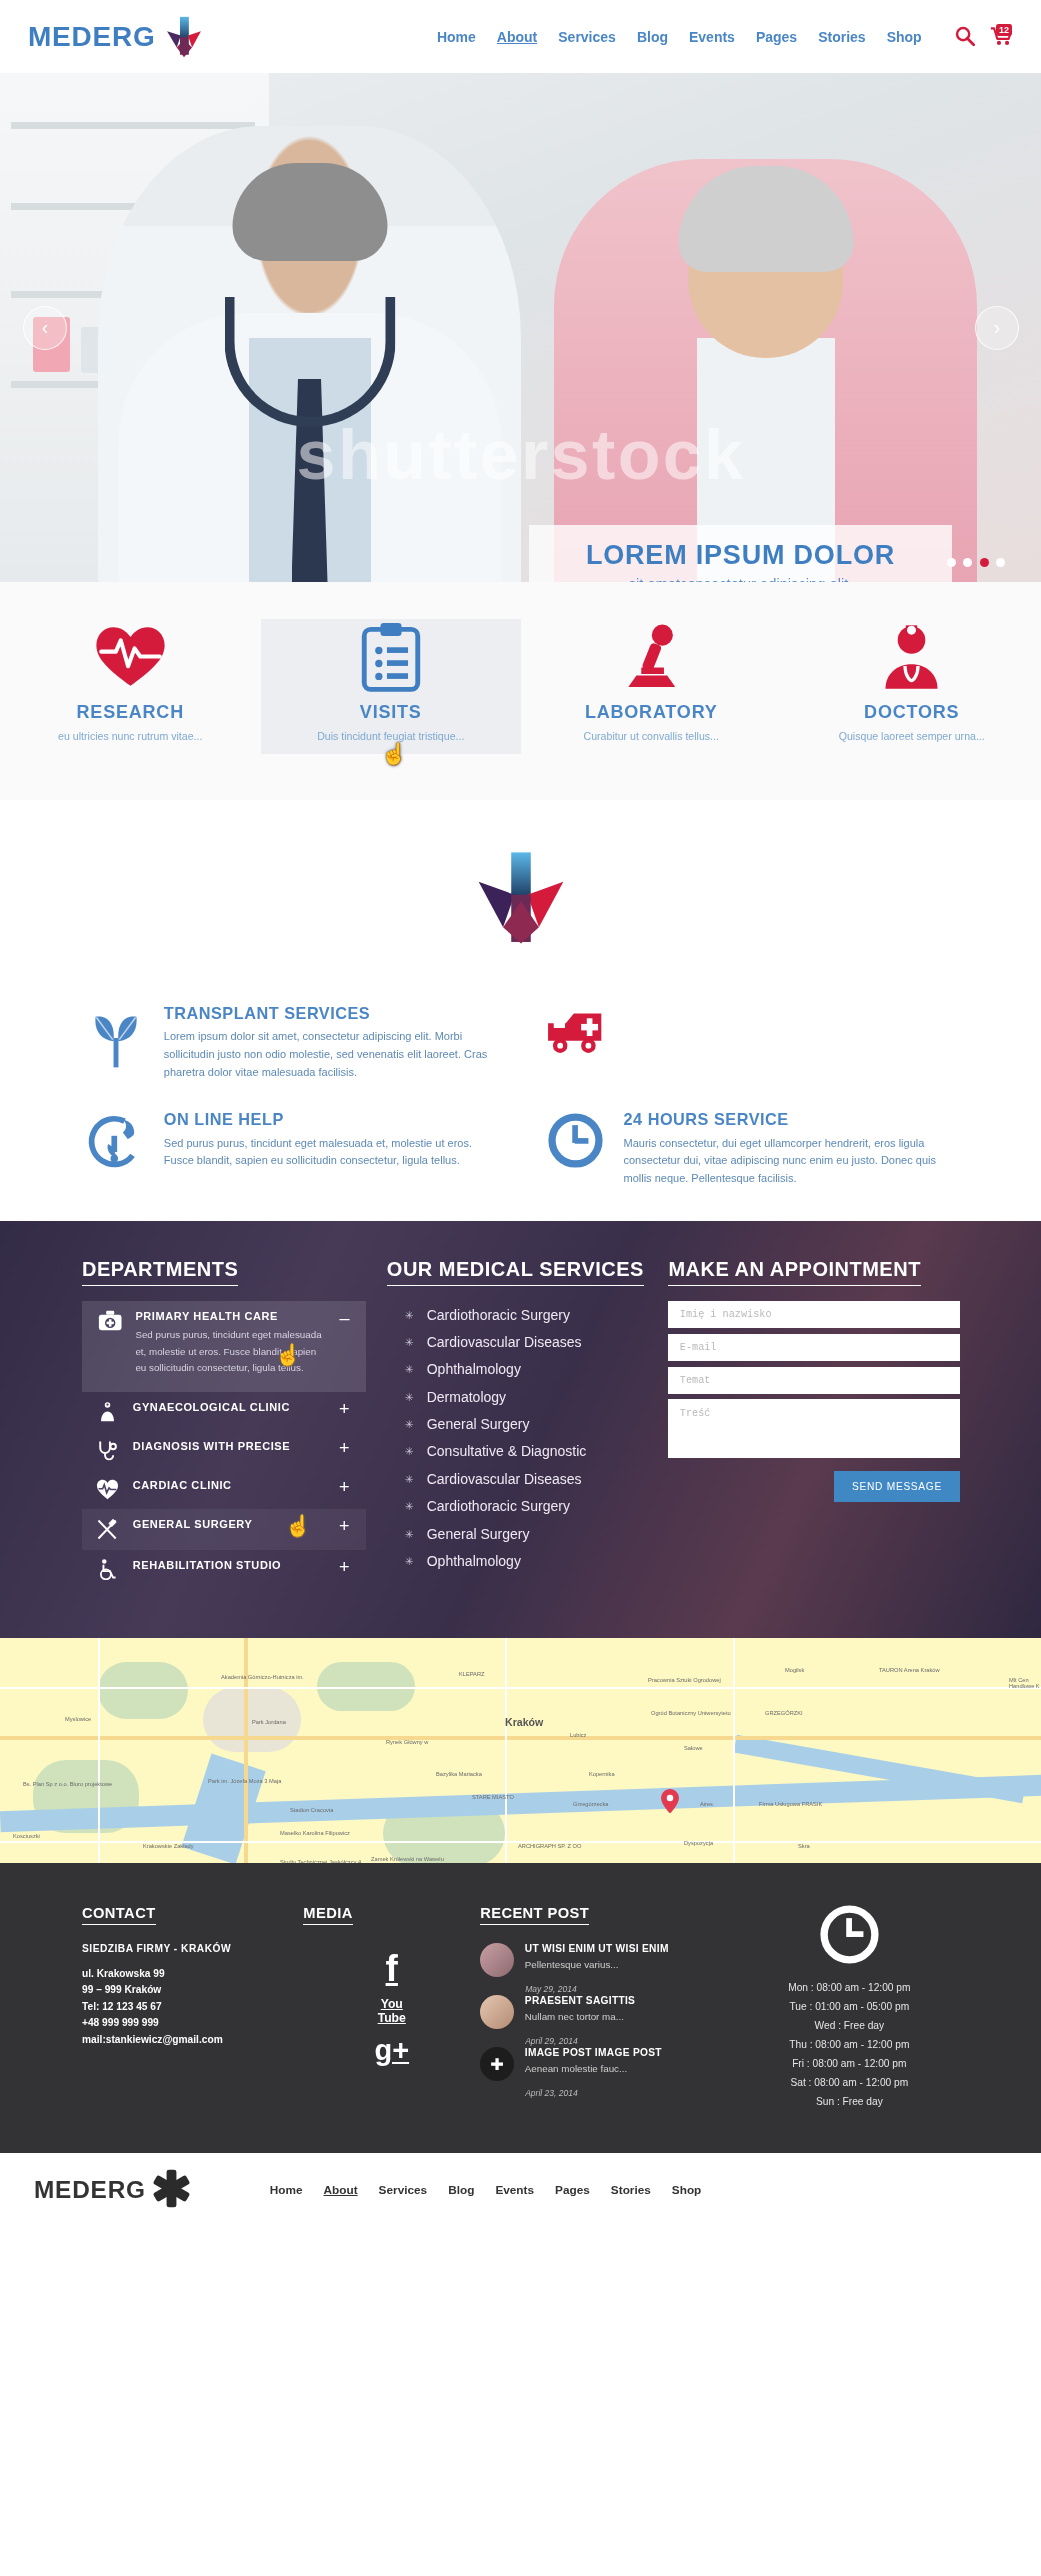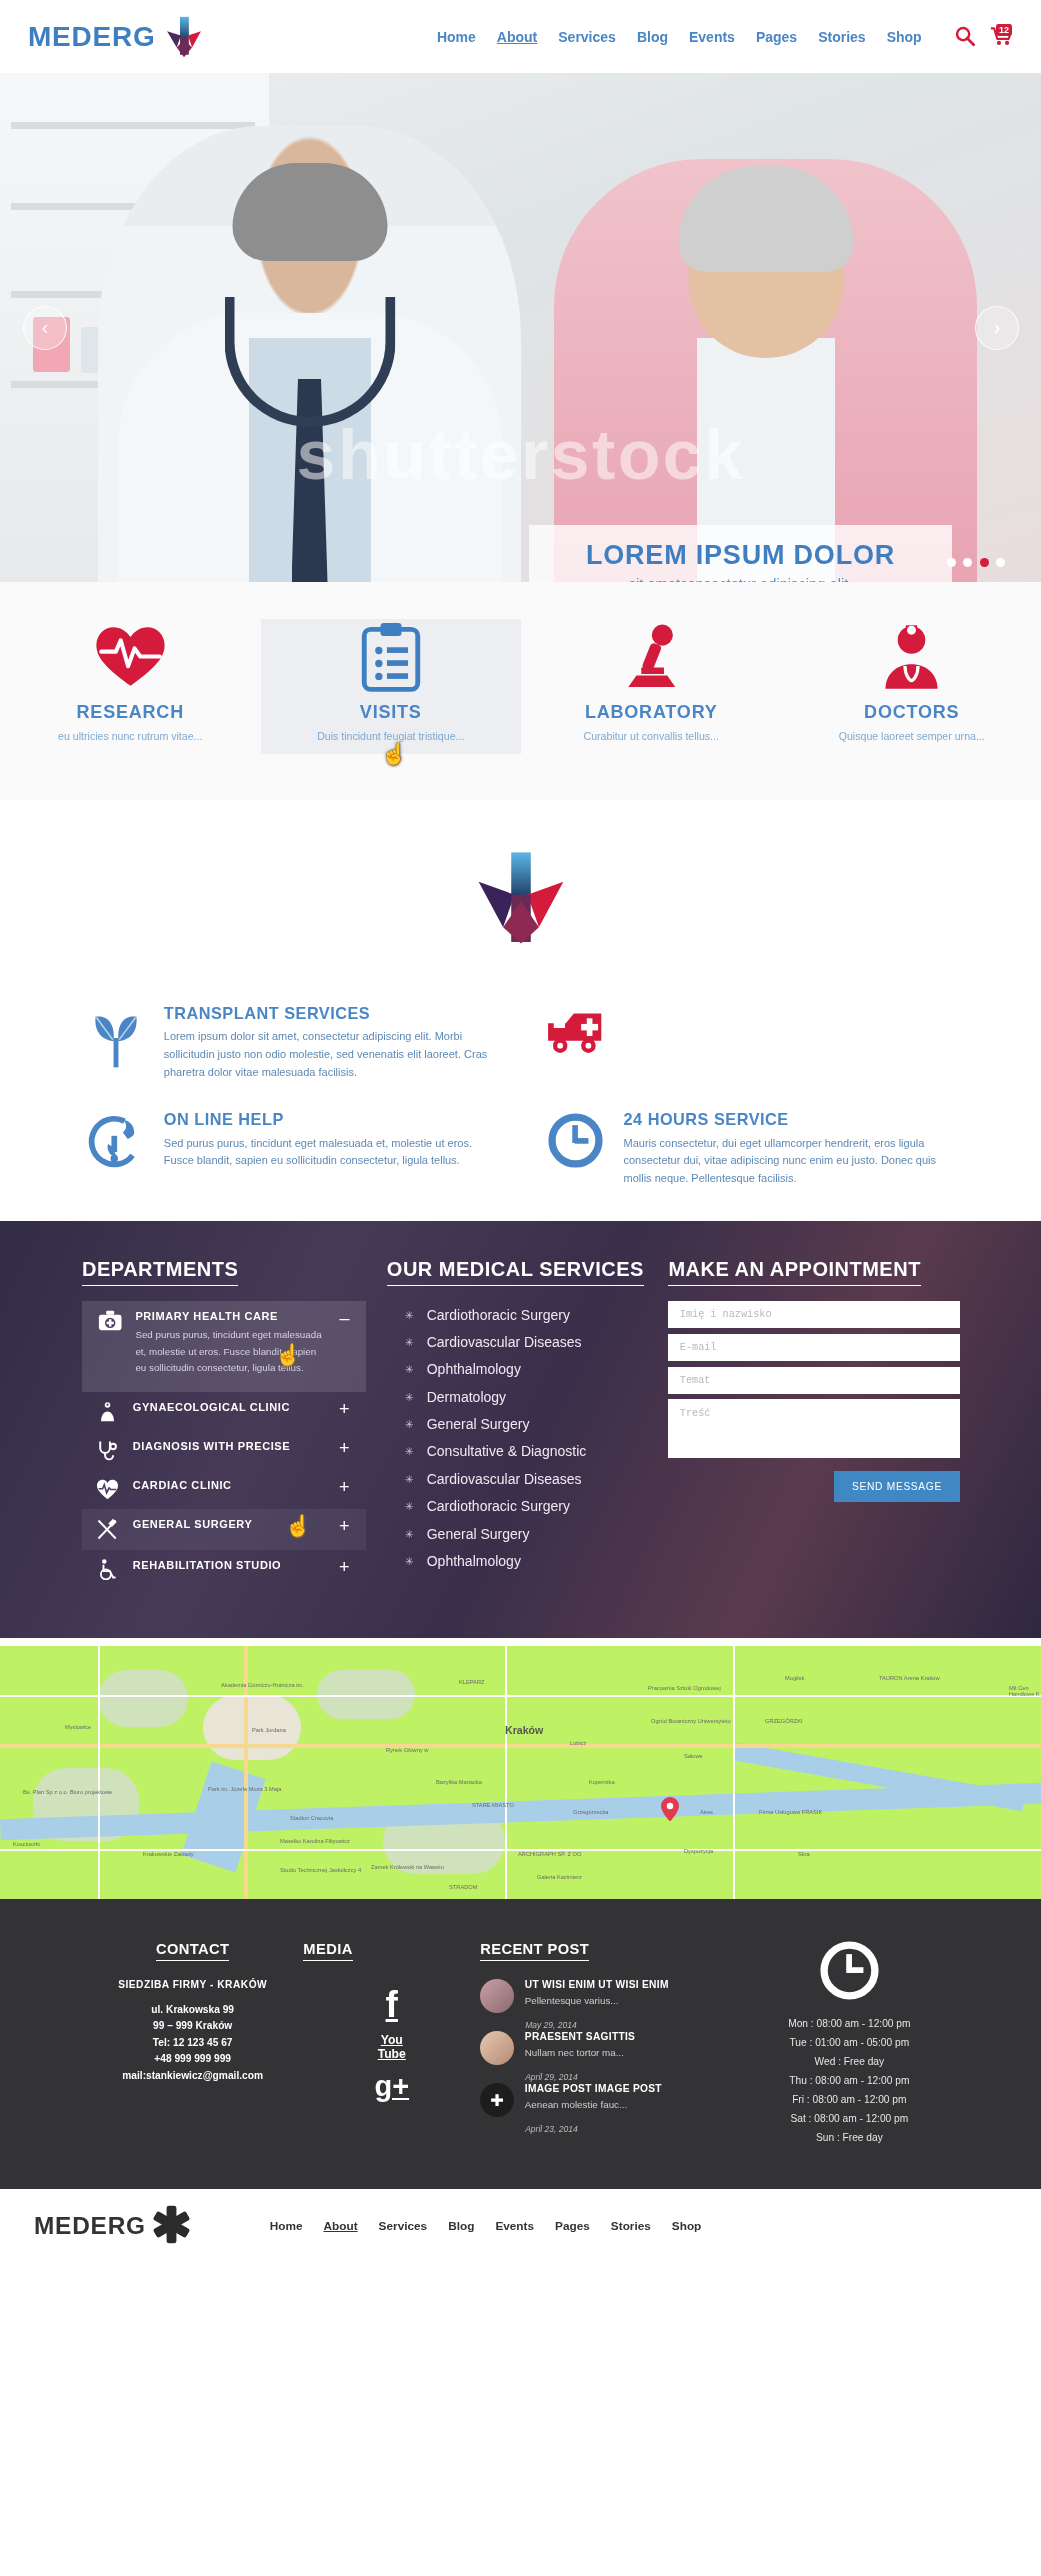--- a/index.html
+++ b/index.html
@@ -114,34 +114,34 @@
   .srv-li span.t { color:#efeaf3; font-size:14px; }
   .srv-ico { color:#cfc6da; font-size:10.6px; }
   .field { width:100%; background:#fff; border:none; outline:none; font-size:10.2px;
     color:#333; padding:8.1px 11.4px; margin-bottom:5.7px; font-family:Liberation Mono, monospace; }
   .field::placeholder { color:#b9b9b9; }
   textarea.field { height:59px; resize:none; margin-bottom:9.8px; }
   .send-btn { background:#4088c4; color:#fff; border:none; font-size:10.2px; letter-spacing:0.7px;
     padding:9.8px 18px; float:right; cursor:pointer; font-family:"Liberation Sans",sans-serif; }
 
   
-  .map { height:253px; position:relative; overflow:hidden;
-    background:#bef264;margin-top:8px; }
+  .map { height:225px; position:relative; overflow:hidden;
+    background:#fef9c3; }
   .map .water { position:absolute; background:#a9cfe8; }
   .map .green { position:absolute; background:#cfe2bc; border-radius:33px; }
   .map .road { position:absolute; background:#ffffff; }
   .map .road.major { background:#f6d98f; }
   .map-label { position:absolute; font-size:5.7px; color:#6a6a6a; font-family:"Liberation Sans",sans-serif; }
   .map-label.big { font-size:10.6px; color:#555; font-weight:bold; }
   .map-pin { position:absolute; left:661px; top:151px; width:18px; height:24.4px; }
 
   
   .footer { background:#333335; color:#fff; padding:42px 0 37px; }
   .footer-inner { max-width:960px; margin:0 auto; display:flex; padding:0 41px; }
-  .f-col-contact { width:244px;text-align:center; } .f-col-media { width:195px;text-decoration:underline; }
+  .f-col-contact { width:244px; } .f-col-media { width:195px;text-decoration:underline; }
   .f-col-recent { width:285px; } .f-col-hours { width:244px; }
   .f-h { font-size:14.7px; font-weight:bold; letter-spacing:0.4px; border-bottom:1.6px solid #fff;
     display:inline-block; padding-bottom:3.3px; margin-bottom:18px; }
   .f-sub { font-size:10.2px; font-weight:bold; letter-spacing:0.5px; margin-bottom:11.4px; }
   .f-line { font-size:10.2px; font-weight:bold; line-height:1.62; }
   .social { display:flex; flex-direction:column; align-items:center; gap:11.4px; margin-top:6.5px; }
   .social .ic { color:#fff; font-weight:bold; cursor:pointer; }
   .post { display:flex; gap:10.6px; margin-bottom:4.9px; align-items:flex-start; }
   .post-thumb { width:34px; height:34px; border-radius:50%; flex:0 0 34px; overflow:hidden;
     background:linear-gradient(135deg,#c9a0a4,#8c6a6e); }

